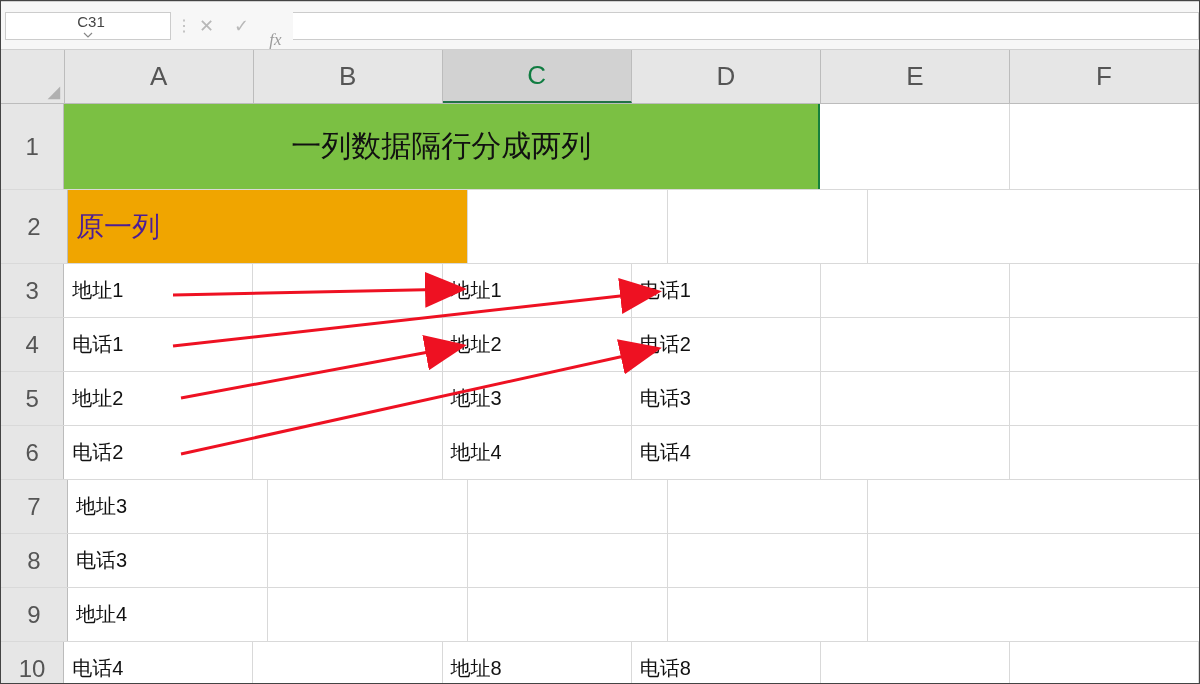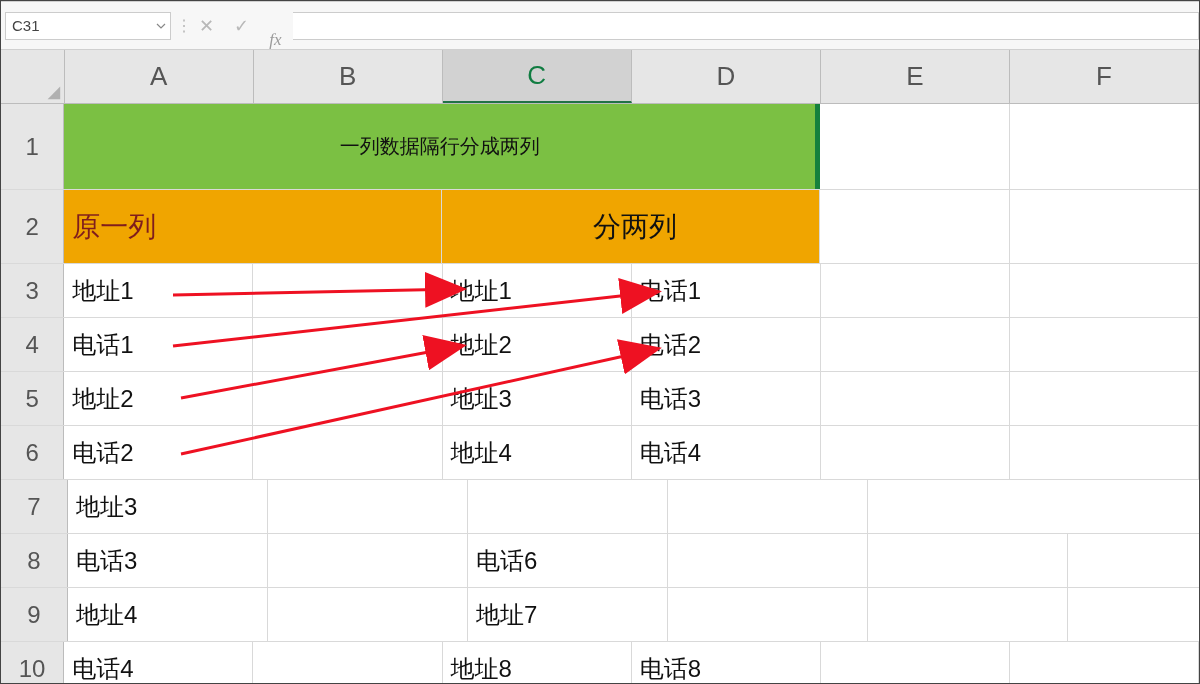--- a/index.html
+++ b/index.html
@@ -17,20 +17,21 @@
   }
   .name-box-wrap {
     width: 166px;
     height: 28px;
     background: #fff;
     border: 1px solid #ccc;
     margin-left: 4px;
     display: flex;
     align-items: center;
     position: relative;
+    flex-direction: column;
   }
   .name-box {
     flex: 1;
     padding-left: 6px;
     font-size: 15px;
     color: #444;
   }
   .name-box-drop {
     width: 18px; height: 26px;
     display: flex; align-items: center; justify-content: center;
@@ -120,48 +121,48 @@
     align-items: center;
     justify-content: center;
     font-size: 24px;
     color: #555;
   }
   .cell {
     border-right: 1px solid #d9d9d9;
     display: flex;
     align-items: center;
     padding-left: 8px;
-    font-size: 24px;
+    font-size: 20px;
     color: #111;
   }
   .cell.wA { width: 200px; }
   .cell.wB { width: 200px; }
   .cell.wC { width: 200px; }
   .cell.wD { width: 200px; }
   .cell.wE { width: 200px; }
   .cell.wF { width: 200px; }
 
   .row.r1 { height: 86px; }
   .row.r2 { height: 74px; }
   .row.rn { height: 54px; }
 
   
   .merged-title {
     width: 800px; 
     background: #7bc043;
     color: #111;
     display:flex; align-items:center; justify-content:center;
-    font-size: 20px;
-    border-right: 5px solid #15803d;
+    font-size: 30px;
+    border-right: 2px solid #15803d;
     padding-left:0;
   }
   .sub-merge-AB {
     width: 400px;
     background: #f0a500;
-    color: #7f1d1d;
+    color: #4c1d95;
     font-size: 28px;
     border-right: 1px solid #d9d9d9;
     display:flex; align-items:center;
     padding-left:8px;
   }
   .sub-merge-CD {
     width: 400px;
     background: #f0a500;
     color: #111;
     font-size: 28px;
@@ -218,21 +219,20 @@
     <div class="row r1">
       <div class="row-h">1</div>
       <div class="cell merged-title">一列数据隔行分成两列</div>
       <div class="cell wE"></div>
       <div class="cell wF"></div>
     </div>
 
     <div class="row r2">
       <div class="row-h">2</div>
       <div class="cell sub-merge-AB">原一列</div>
-      <div class="cell sub-merge-CD">分两列</div>
       <div class="cell wE"></div>
       <div class="cell wF"></div>
     </div>
 
     <div id="data-rows">
         <div class="row rn">
           <div class="row-h">3</div>
           <div class="cell wA">地址1</div>
           <div class="cell wB"></div>
           <div class="cell wC">地址1</div>
@@ -271,29 +271,27 @@
           <div class="row-h">7</div>
           <div class="cell wA">地址3</div>
           <div class="cell wB"></div>
           <div class="cell wE"></div>
           <div class="cell wF"></div>
         </div>
         <div class="row rn">
           <div class="row-h">8</div>
           <div class="cell wA">电话3</div>
           <div class="cell wB"></div>
-          <div class="cell wD">电话6</div>
           <div class="cell wE"></div>
           <div class="cell wF"></div>
         </div>
         <div class="row rn">
           <div class="row-h">9</div>
           <div class="cell wA">地址4</div>
           <div class="cell wB"></div>
-          <div class="cell wC">地址7</div>
           <div class="cell wE"></div>
           <div class="cell wF"></div>
         </div>
         <div class="row rn">
           <div class="row-h">10</div>
           <div class="cell wA">电话4</div>
           <div class="cell wB"></div>
           <div class="cell wC">地址8</div>
           <div class="cell wD">电话8</div>
           <div class="cell wE"></div>

